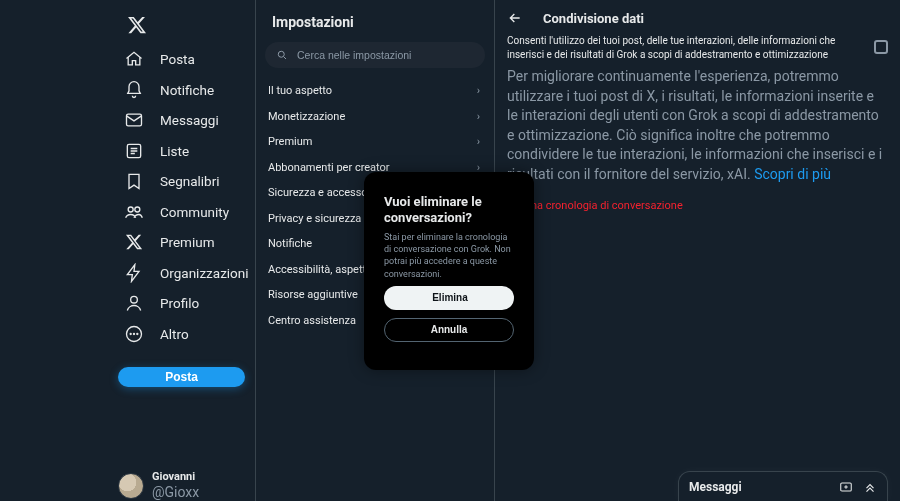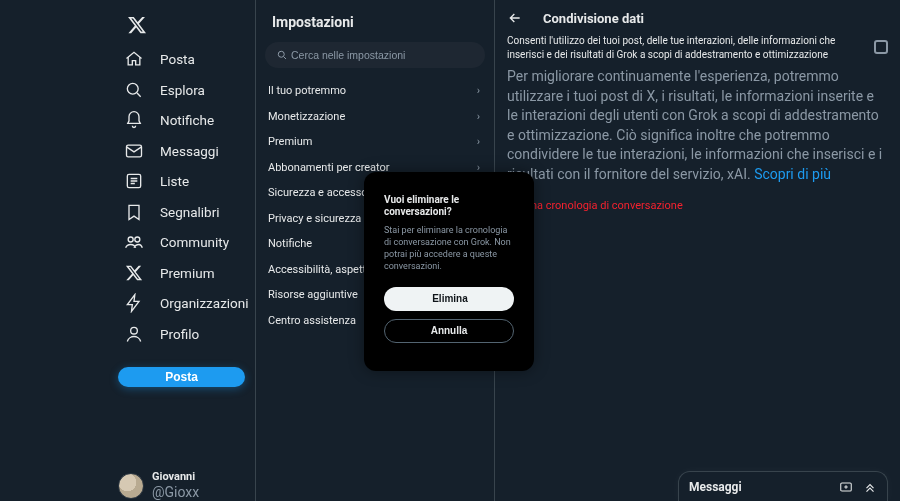--- a/index.html
+++ b/index.html
@@ -86,21 +86,21 @@
     background:var(--bg2);
     border-radius:9999px;
     display:flex; align-items:center;
     padding:0 10px;
     color:var(--muted);
   }
   .search svg{flex:0 0 14px;}
   .search input{
     background:transparent; border:none; outline:none;
     color:var(--text); font-size:10.5px;
-    flex:1;
+    margin-left:6px; flex:1;
   }
   .search input::placeholder{color:var(--muted);}
   .settings-list{display:flex; flex-direction:column;}
   .settings-item{
     display:flex; align-items:center; justify-content:space-between;
     height:25.5px;
     padding:0 14px 0 12px;
     color:var(--text);
     font-size:11px;
     cursor:pointer;
@@ -160,27 +160,27 @@
   .modal{
     position:absolute;
     left:364px; top:172px;
     width:170px;
     background:var(--modal-bg);
     border-radius:12px;
     padding:22px 20px 20px 20px;
     box-shadow: 0 0 15px rgba(0,0,0,.4);
   }
   .modal-title{
-    font-size:10px; font-weight:700; line-height:1.2;
+    font-size:13px; font-weight:700; line-height:1.2;
     margin:0 0 6px 0;
   }
   .modal-desc{
     font-size:9px; line-height:1.35;
     color:var(--muted);
-    margin:0 0 14px 0;
+    margin:0 0 6px 0;
   }
   .modal-btn{
     display:block; width:100%;
     border:none; border-radius:9999px;
     height:24px; font-size:10px; font-weight:700;
     cursor:pointer;
     margin-bottom:8px;
   }
   .btn-confirm{ background:#eff3f4; color:#0f1419;padding-left:8px;}
   .btn-cancel{ background:transparent; color:var(--text); border:1px solid #536471;}
@@ -219,29 +219,20 @@
           <svg viewBox="0 0 24 24" width="20" height="20" fill="none" stroke="#e7e9ea" stroke-width="1.6">
             <path d="M3 11.5 12 4l9 7.5"></path>
             <path d="M5 10v9h5v-5h4v5h5v-9"></path>
           </svg>
         </span>
       <span class="label">Posta</span>
     </div>
     <div class="nav-item">
       <span class="icon">
           <svg viewBox="0 0 24 24" width="20" height="20" fill="none" stroke="#e7e9ea" stroke-width="1.6">
-            <circle cx="10.5" cy="10.5" r="6.5"></circle>
-            <path d="m20 20-4.3-4.3"></path>
-          </svg>
-        </span>
-      <span class="label">Esplora</span>
-    </div>
-    <div class="nav-item">
-      <span class="icon">
-          <svg viewBox="0 0 24 24" width="20" height="20" fill="none" stroke="#e7e9ea" stroke-width="1.6">
             <path d="M6 8a6 6 0 1 1 12 0v5l1.5 3h-15L6 13z"></path>
             <path d="M10 19a2 2 0 0 0 4 0"></path>
           </svg>
         </span>
       <span class="label">Notifiche</span>
     </div>
     <div class="nav-item">
       <span class="icon">
           <svg viewBox="0 0 24 24" width="20" height="20" fill="none" stroke="#e7e9ea" stroke-width="1.6">
             <rect x="3" y="5" width="18" height="14" rx="2"></rect>
@@ -294,20 +285,31 @@
       <span class="label" style="white-space:nowrap;overflow:hidden;max-width:110px;">Organizzazioni verificate</span>
     </div>
     <div class="nav-item">
       <span class="icon">
           <svg viewBox="0 0 24 24" width="20" height="20" fill="none" stroke="#e7e9ea" stroke-width="1.6">
             <circle cx="12" cy="8" r="4"></circle>
             <path d="M4 21c1-4 5-6 8-6s7 2 8 6"></path>
           </svg>
         </span>
       <span class="label">Profilo</span>
+    </div>
+    <div class="nav-item">
+      <span class="icon">
+          <svg viewBox="0 0 24 24" width="20" height="20" fill="none" stroke="#e7e9ea" stroke-width="1.6">
+            <circle cx="12" cy="12" r="9"></circle>
+            <circle cx="8" cy="12" r="0.6" fill="#e7e9ea"></circle>
+            <circle cx="12" cy="12" r="0.6" fill="#e7e9ea"></circle>
+            <circle cx="16" cy="12" r="0.6" fill="#e7e9ea"></circle>
+          </svg>
+        </span>
+      <span class="label">Altro</span>
     </div>
   </div>
   <button class="post-btn">Posta</button>
 
   <div class="account-bar">
     <div class="avatar"></div>
     <div class="acct-text">
       <span class="acct-name">Giovanni</span>
       <span class="acct-handle">@Gioxx</span>
     </div>
@@ -318,21 +320,21 @@
   <h1>Impostazioni</h1>
   <div class="search">
     <svg viewBox="0 0 24 24" width="12" height="12" fill="none" stroke="#8b98a5" stroke-width="2">
         <circle cx="10.5" cy="10.5" r="6"></circle>
         <path d="m20 20-4.3-4.3"></path>
       </svg>
     <input type="text" placeholder="Cerca nelle impostazioni" style="">
   </div>
   <div class="settings-list">
     <div class="settings-item">
-        <span>Il tuo potremmo</span>
+        <span>Il tuo aspetto</span>
         <span class="chev">›</span>
       </div>
     <div class="settings-item">
         <span>Monetizzazione</span>
         <span class="chev">›</span>
       </div>
     <div class="settings-item">
         <span>Premium</span>
         <span class="chev">›</span>
       </div>

